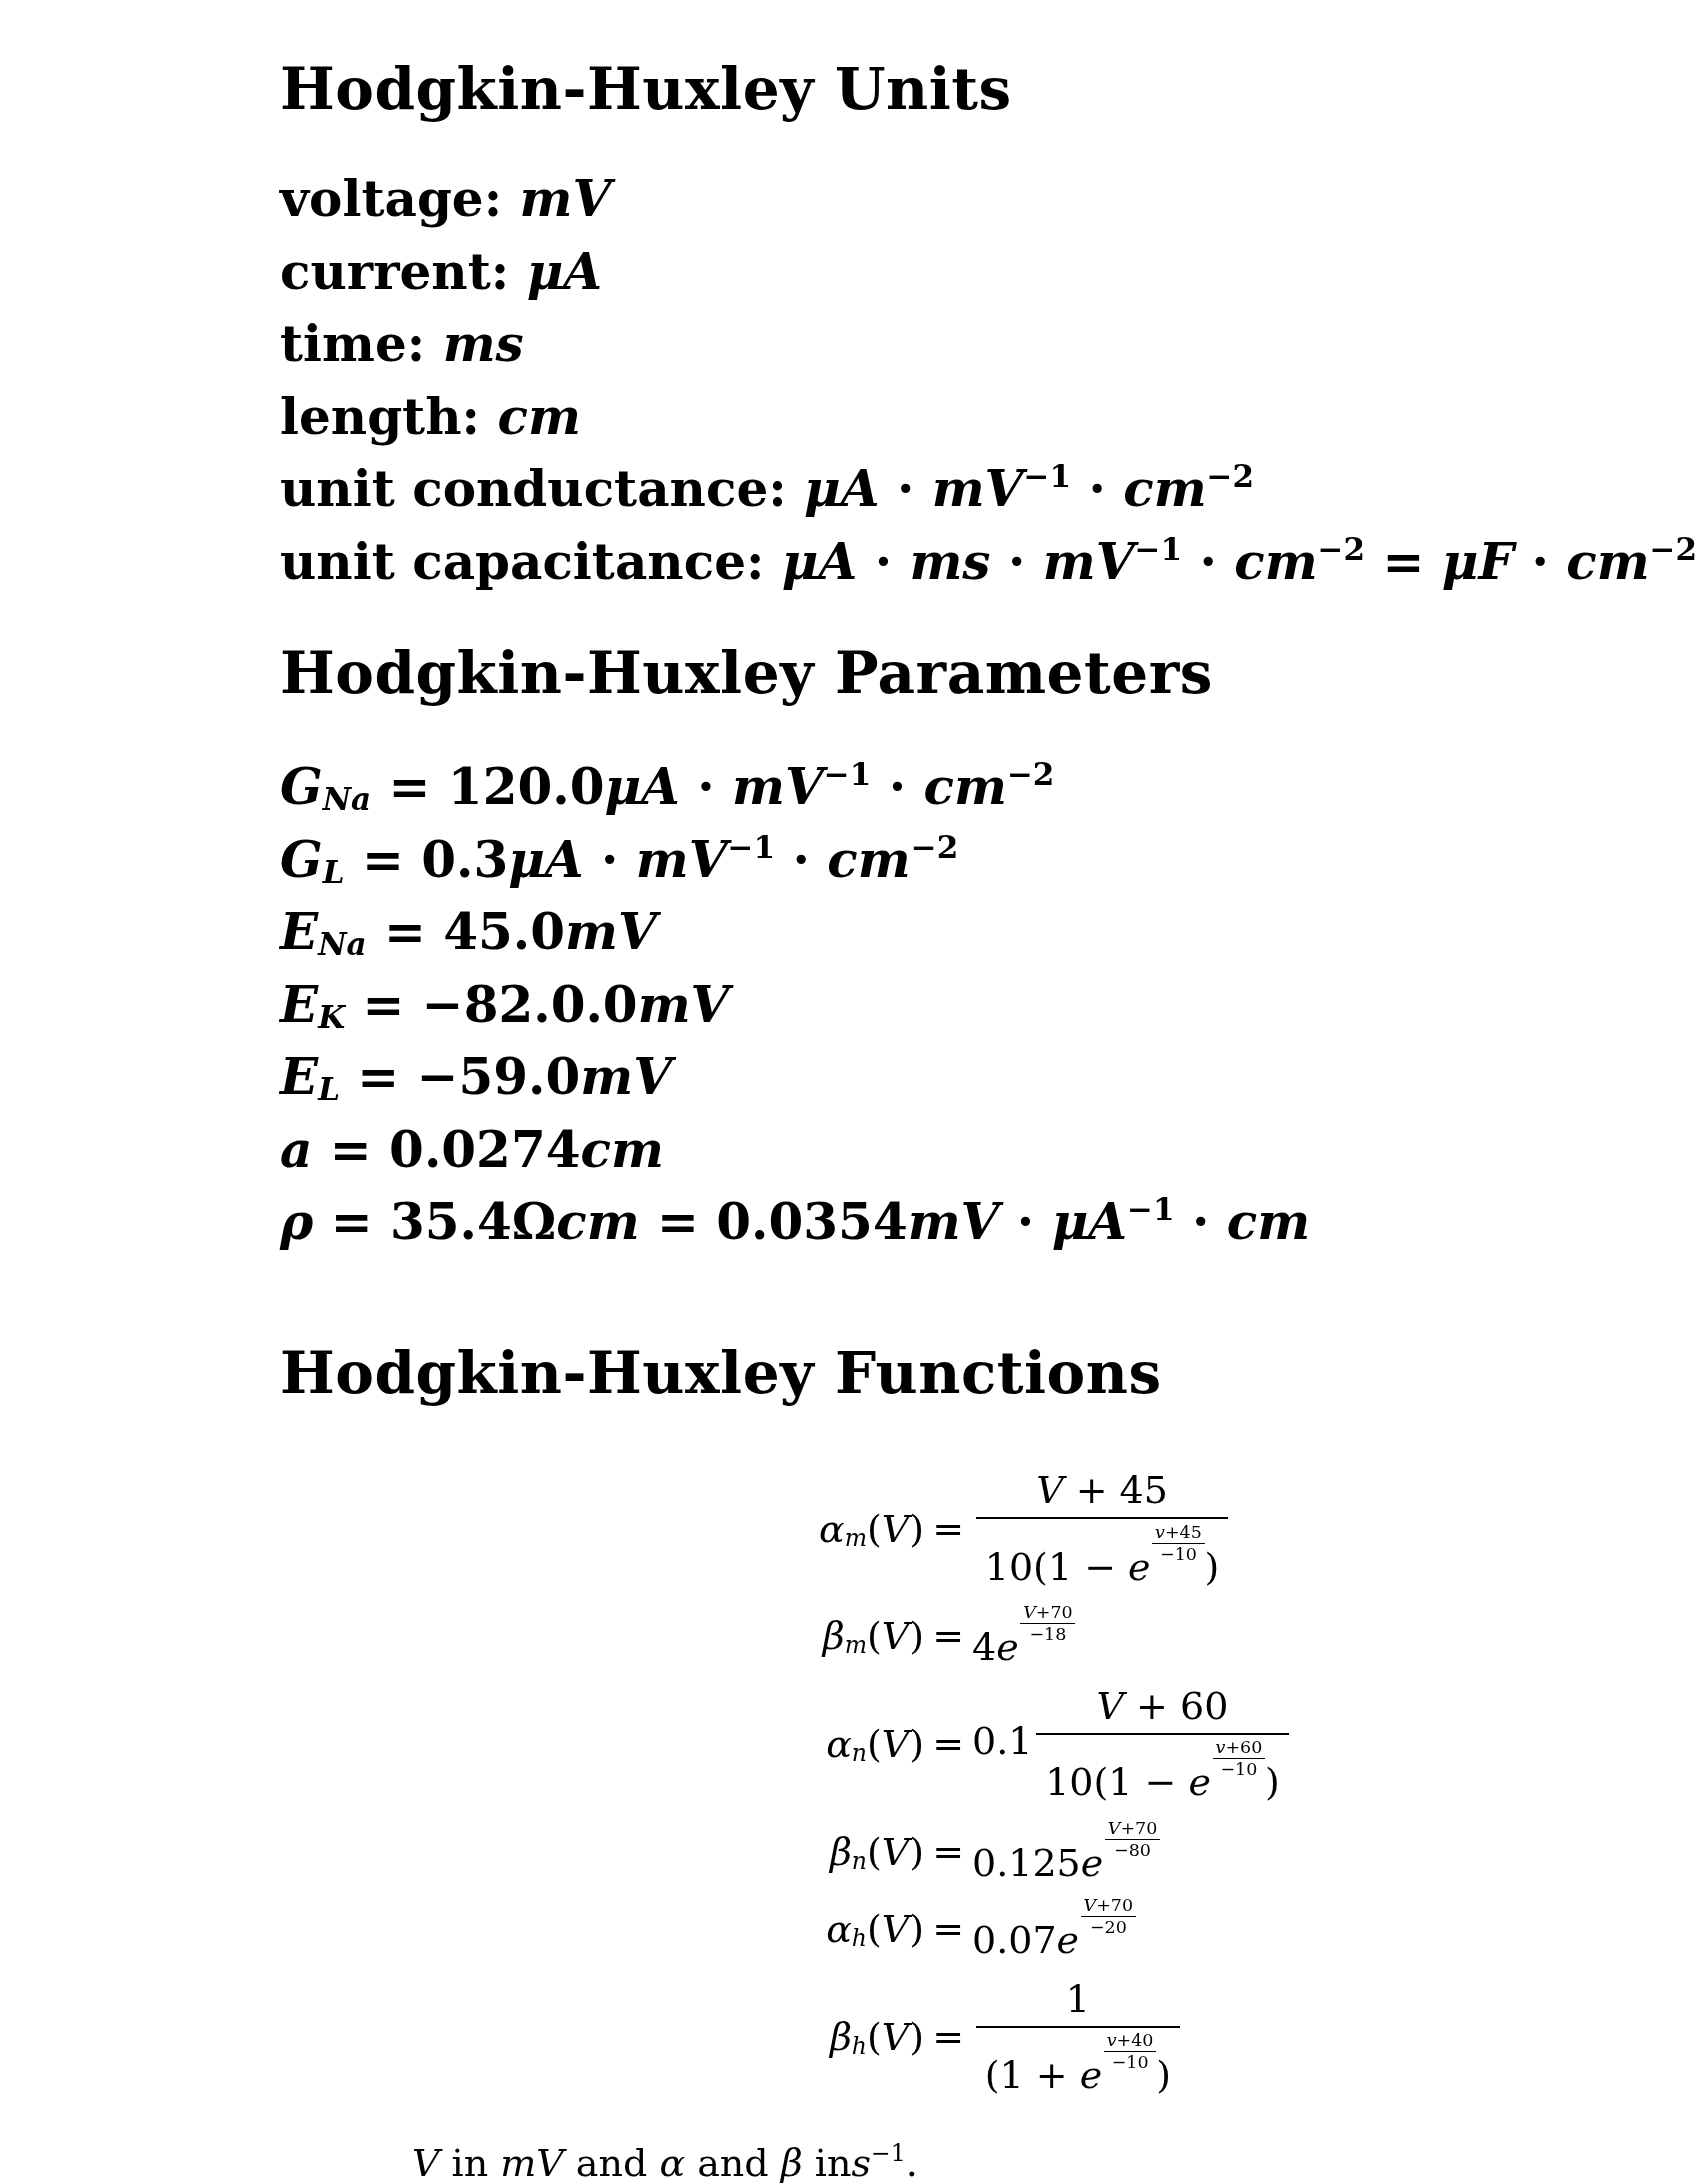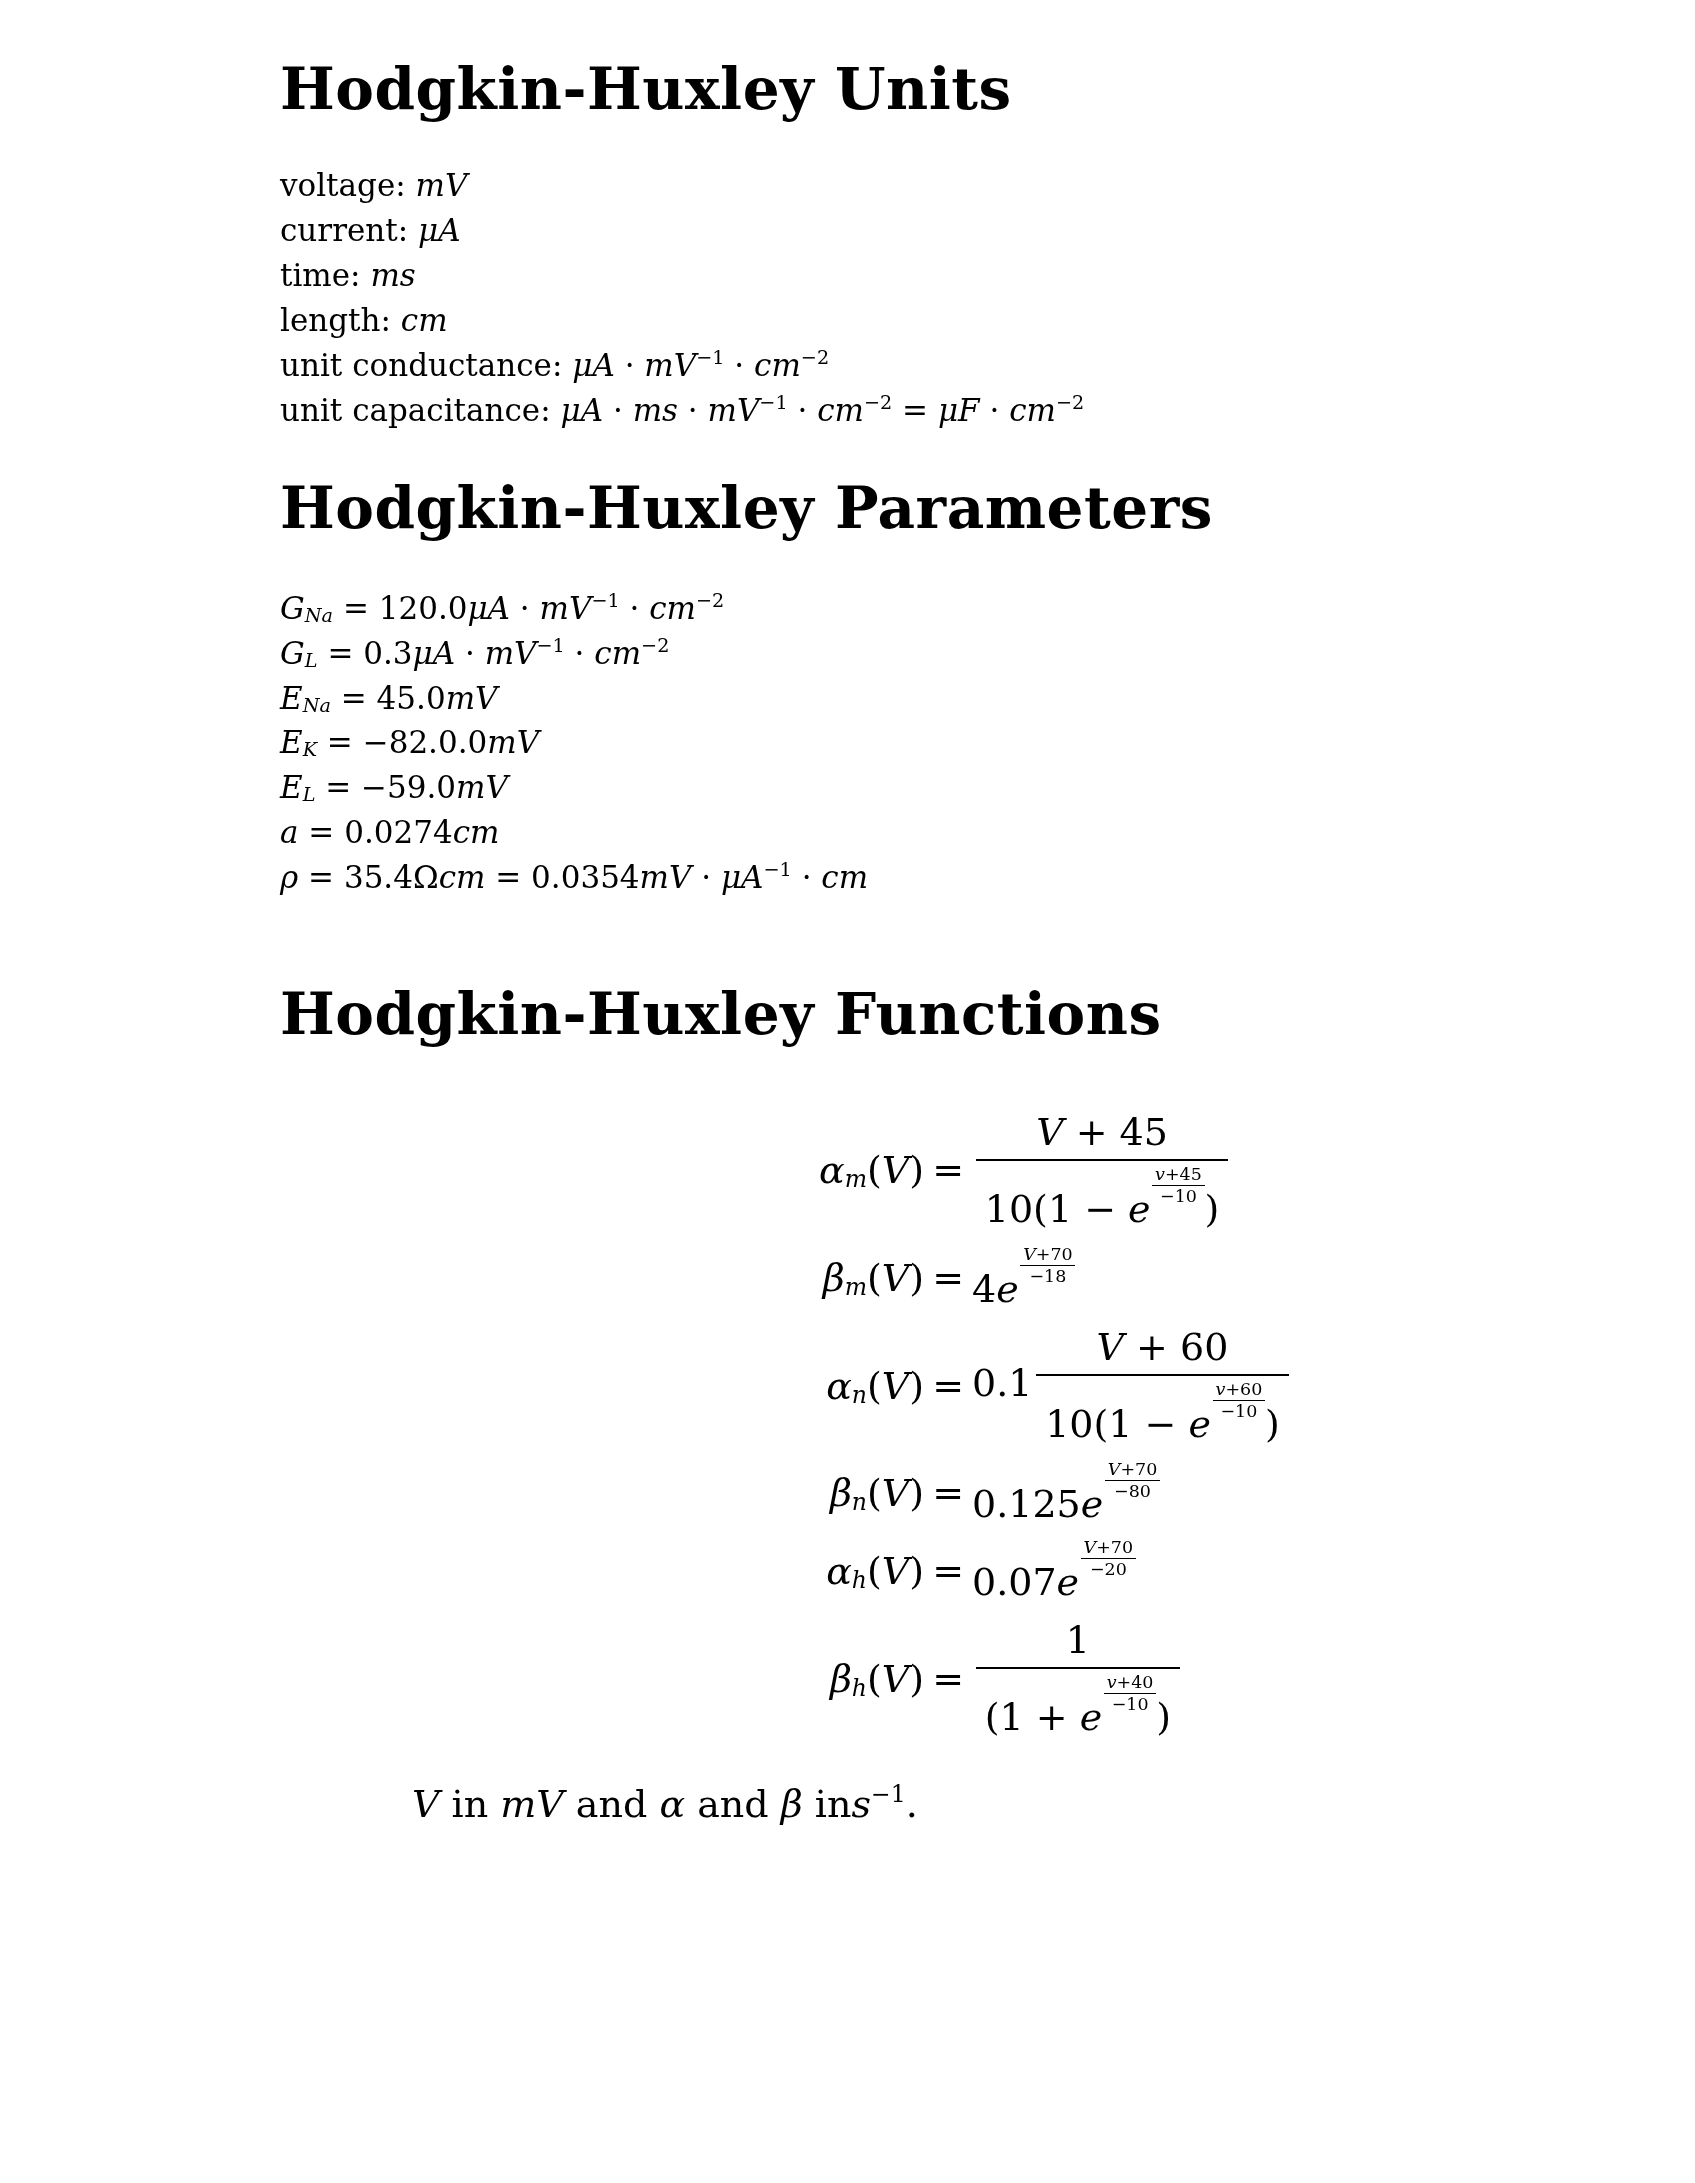--- a/index.html
+++ b/index.html
@@ -10,21 +10,21 @@
     font-family: "DejaVu Serif", "Liberation Serif", serif;
     overflow: hidden;
   }
   .content { padding: 31px 82px 0 280px; }
 
   .heading { font-size: 58px; font-weight: 700; margin: 0; letter-spacing: 0.5px; }
   .h-units  { margin: 24px 0 40px 0; }
   .h-params { margin: 41px 0 44px 0; }
   .h-funcs  { margin: 80px 0 58px 0; }
 
-  .textline { font-size: 31px; line-height: 1.45; white-space: nowrap; }
+  .textline { font-size: 50px; line-height: 1.45; white-space: nowrap; font-weight: bold; }
   .it { font-style: italic; }
   .rm { font-style: normal; }
 
   sub, sup { font-size: 0.62em; line-height: 0; }
   sup { vertical-align: 0.62em; }
   sub { vertical-align: -0.18em; }
 
   
   .eqgrid {
     display: grid;

